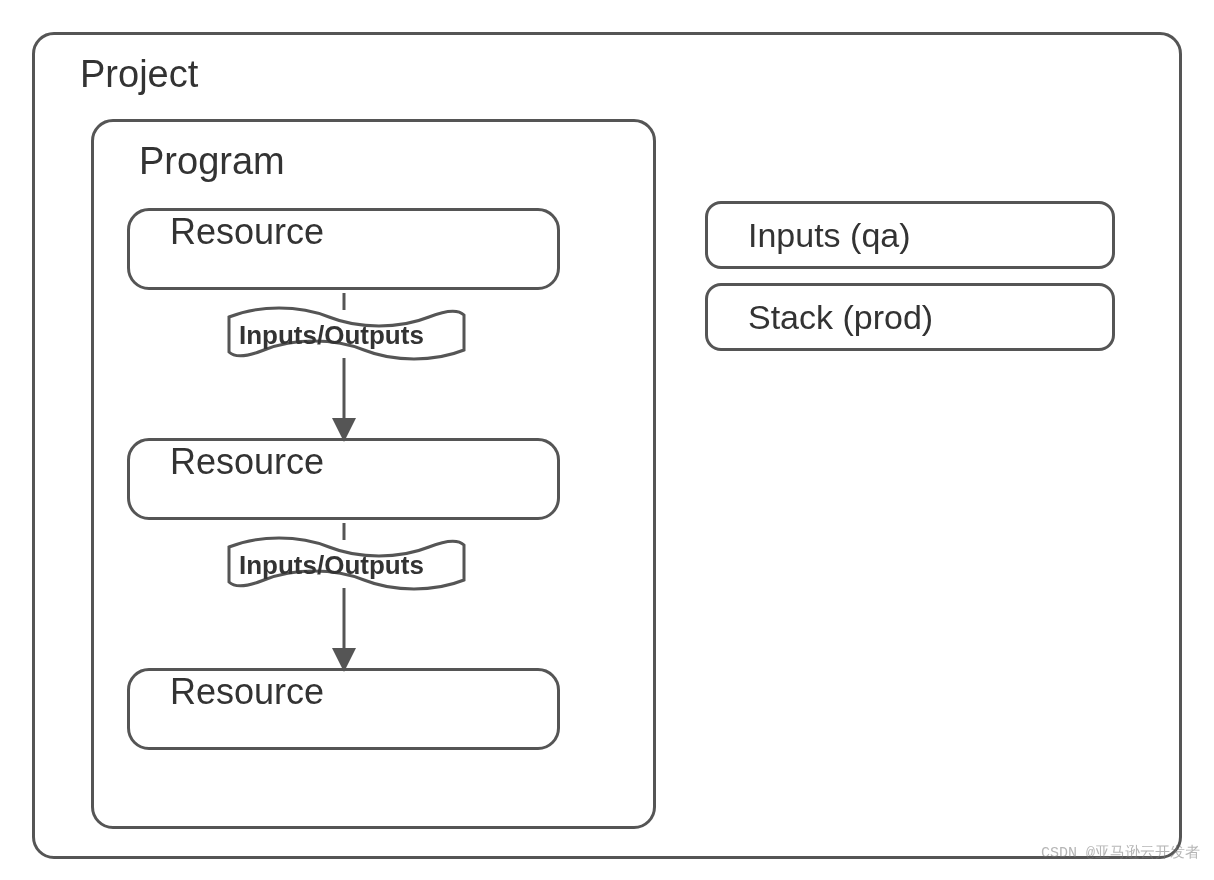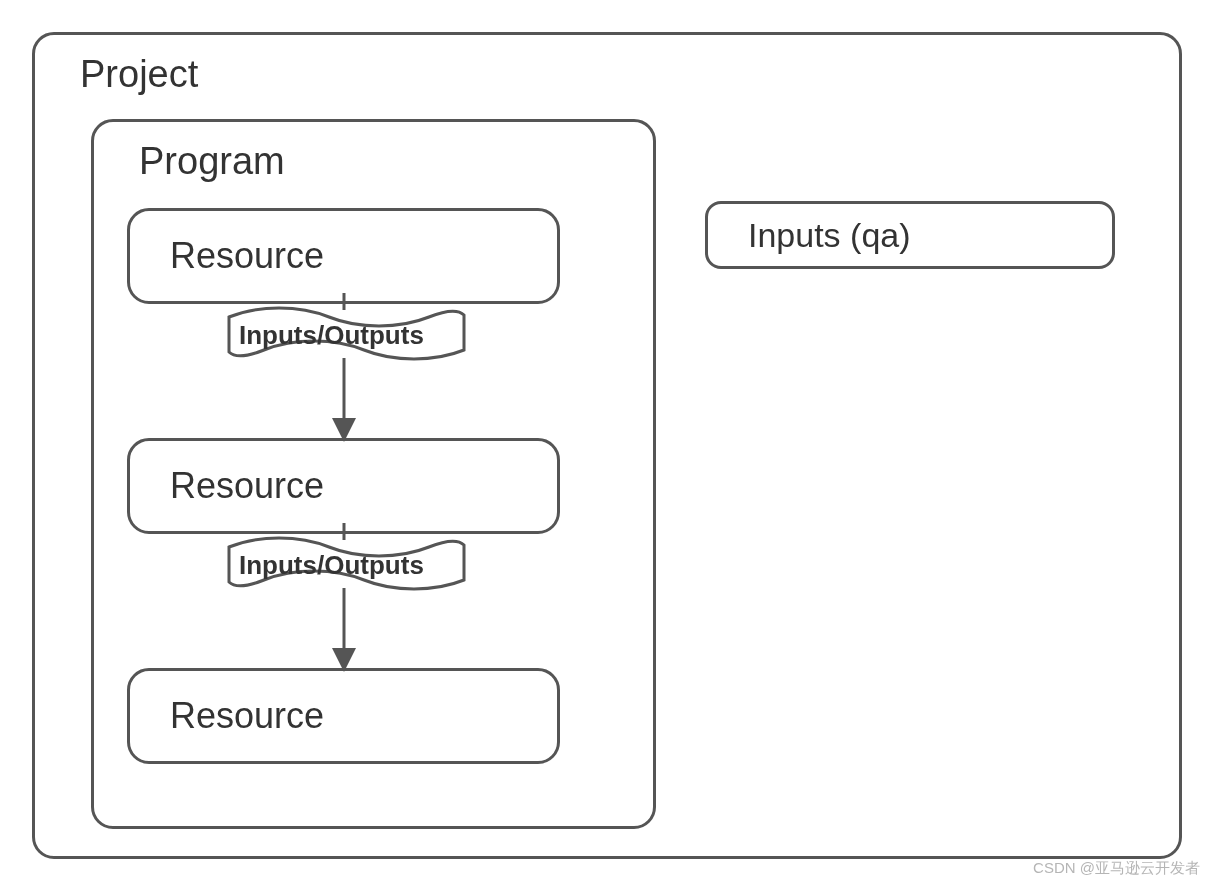--- a/index.html
+++ b/index.html
@@ -32,25 +32,25 @@
     }
     .program-label {
       position: absolute;
       top: 18px; left: 45px;
       font-size: 38px;
       color: #333;
     }
     .resource-box {
       position: absolute;
       left: 33px;
-      width: 433px; height: 96px;
+      width: 433px; height: 82px;
       border: 3px solid #555;
       border-radius: 22px;
       display: flex;
-      align-items: center;
+      align-items: flex-start;
       padding-left: 40px;
       font-size: 36px;
       color: #333;
     }
     .res1 { top: 86px; }
     .res2 { top: 316px; }
     .res3 { top: 546px; }
     .flow-label {
       position: absolute;
       font-size: 26px;
@@ -74,24 +74,24 @@
     .stack1 { top: 84px; }
     .stack2 { top: 166px; }
     .stack3 { top: 248px; }
     .svg-overlay {
       position: absolute;
       top: 0; left: 0;
       pointer-events: none;
     }
     .watermark {
       position: absolute;
-      right: 14px; bottom: 2px;
+      right: 14px; bottom: 18px;
       font-size: 15px;
       color: rgba(120,120,120,0.55);
-      font-family: Liberation Sans, sans-serif;
+      font-family: Liberation Mono, monospace;
       margin-top: 37px;
     }
   </style>
 </head>
 <body>
 
 <div class="project-box">
   <div class="project-label">Project</div>
 
   <div class="program-box">
@@ -141,15 +141,18 @@
       <line x1="250" y1="466" x2="250" y2="538" stroke="#555" stroke-width="3" marker-end="url(#arrowhead)"></line>
     </svg>
 
     <div class="flow-label fl1">Inputs/Outputs</div>
     <div class="flow-label fl2">Inputs/Outputs</div>
   </div>
 
   <div class="stack-box stack2">
     <span>Inputs (qa)</span>
   </div>
+  <div class="stack-box stack3">
+    <span>Stack (prod)</span>
+  </div>
 </div>
 
 <div class="watermark">CSDN @亚马逊云开发者</div>
 
 </body></html>

